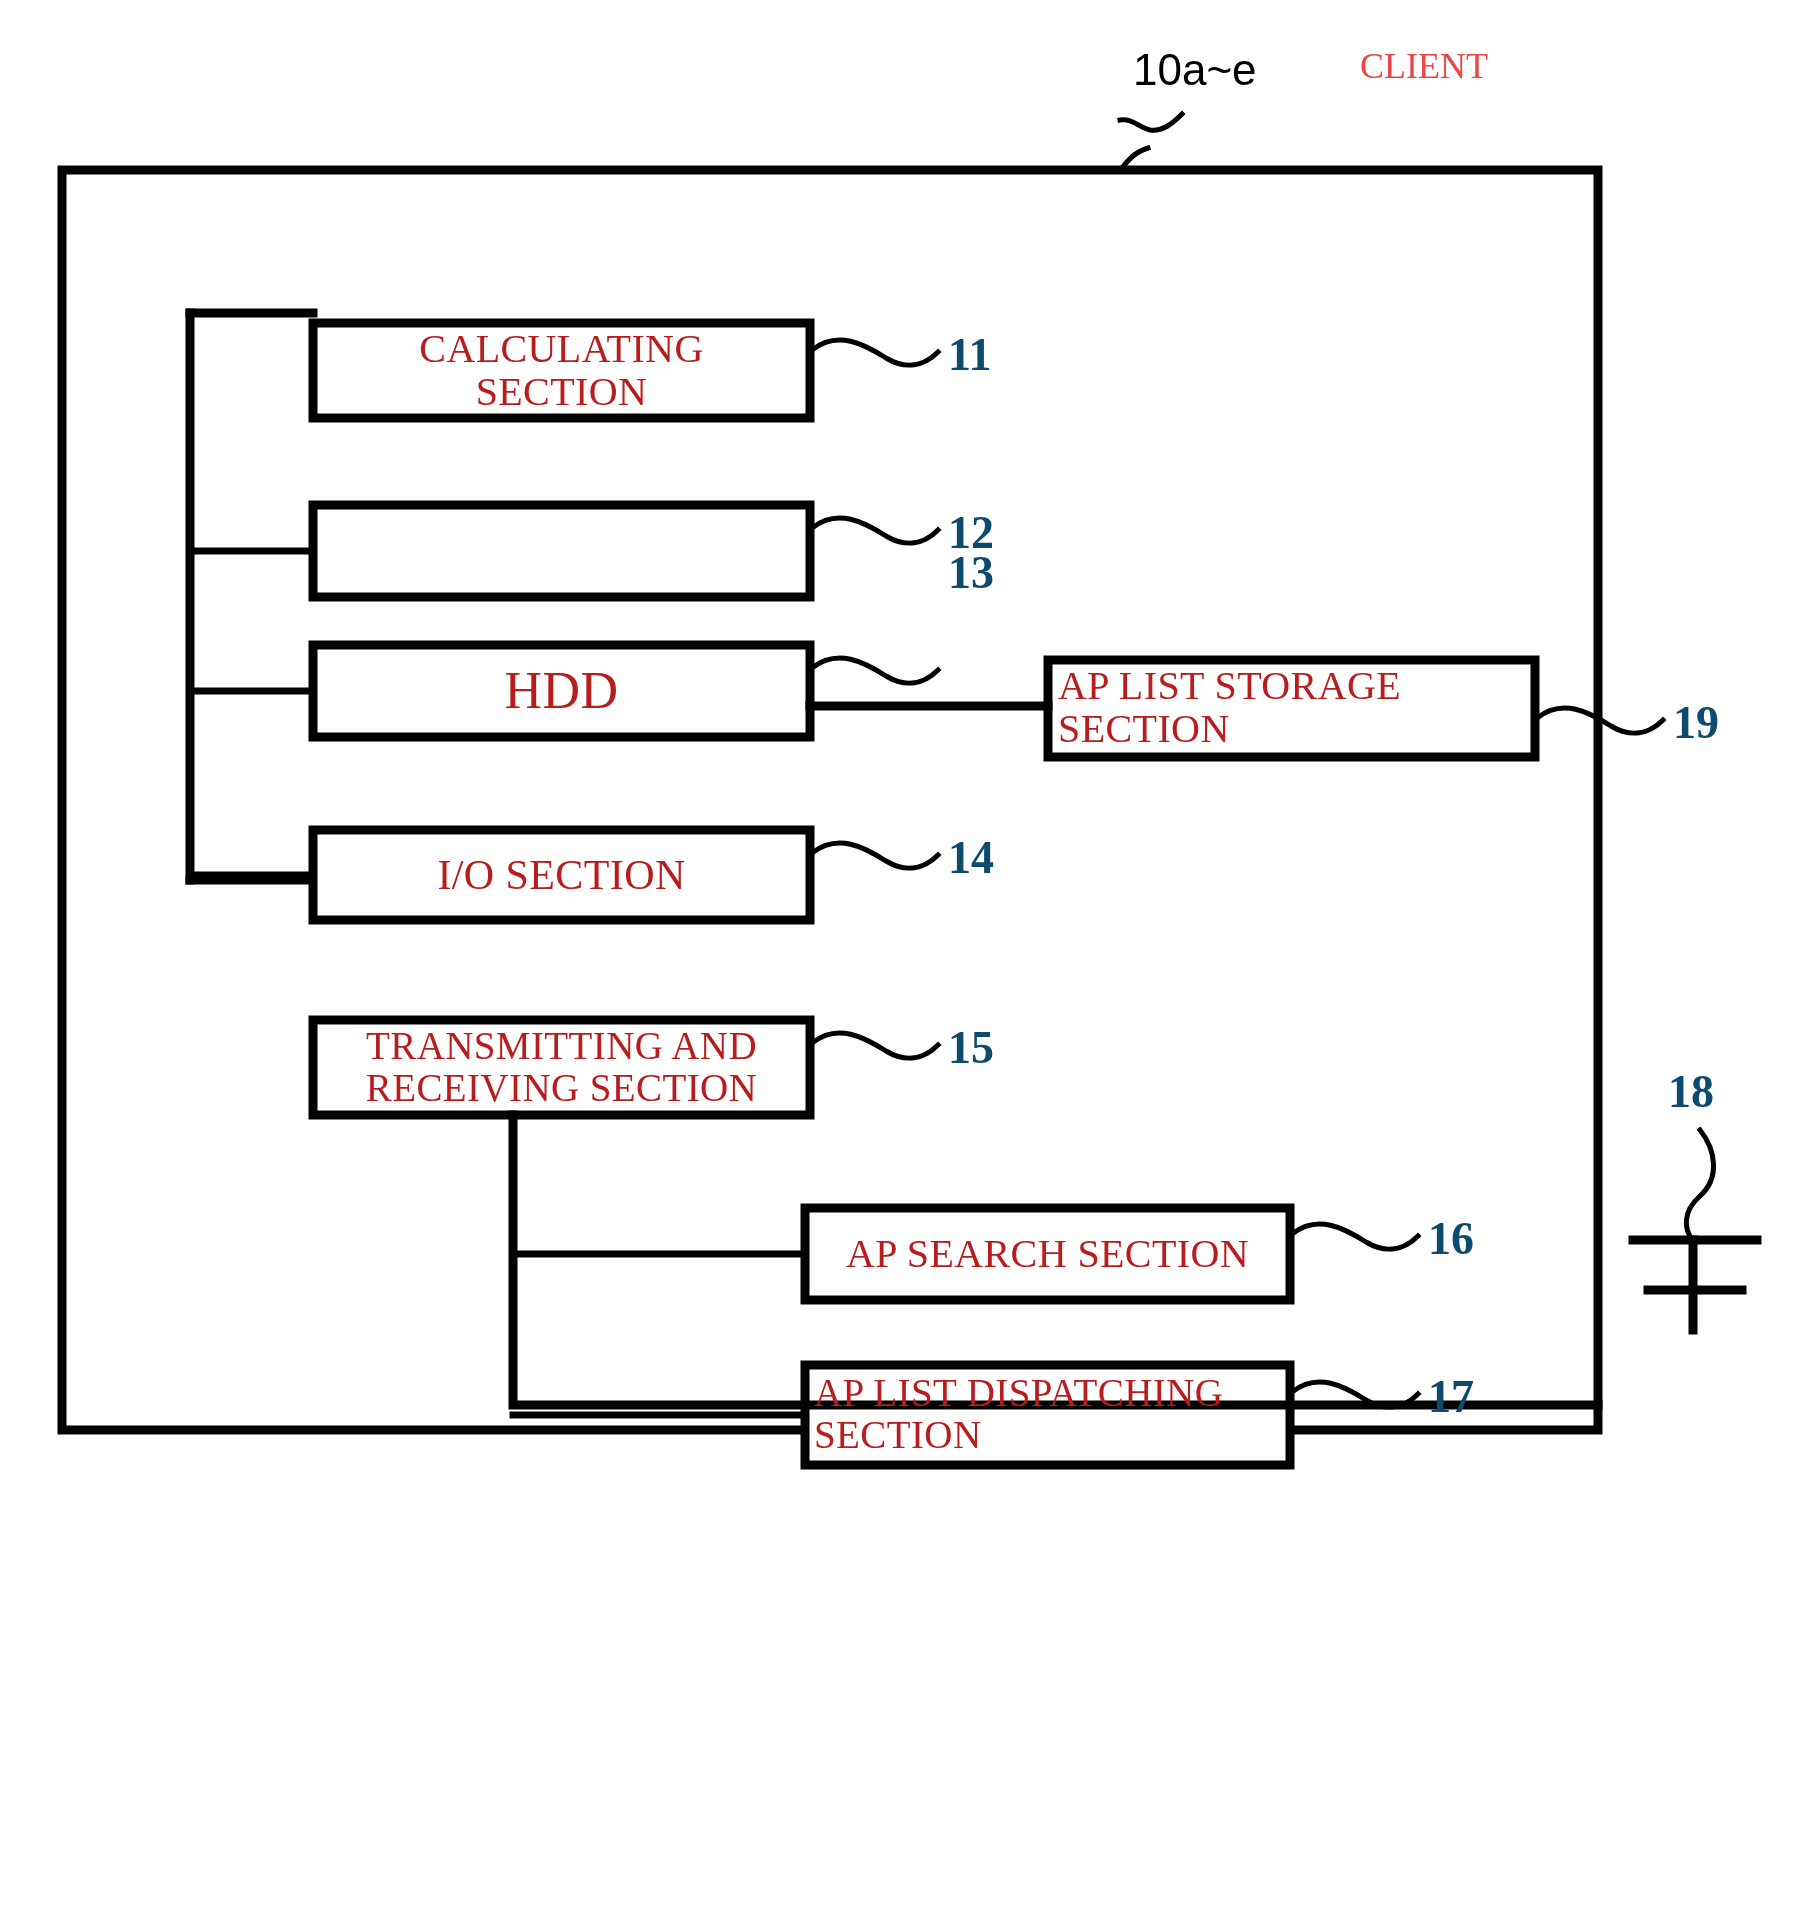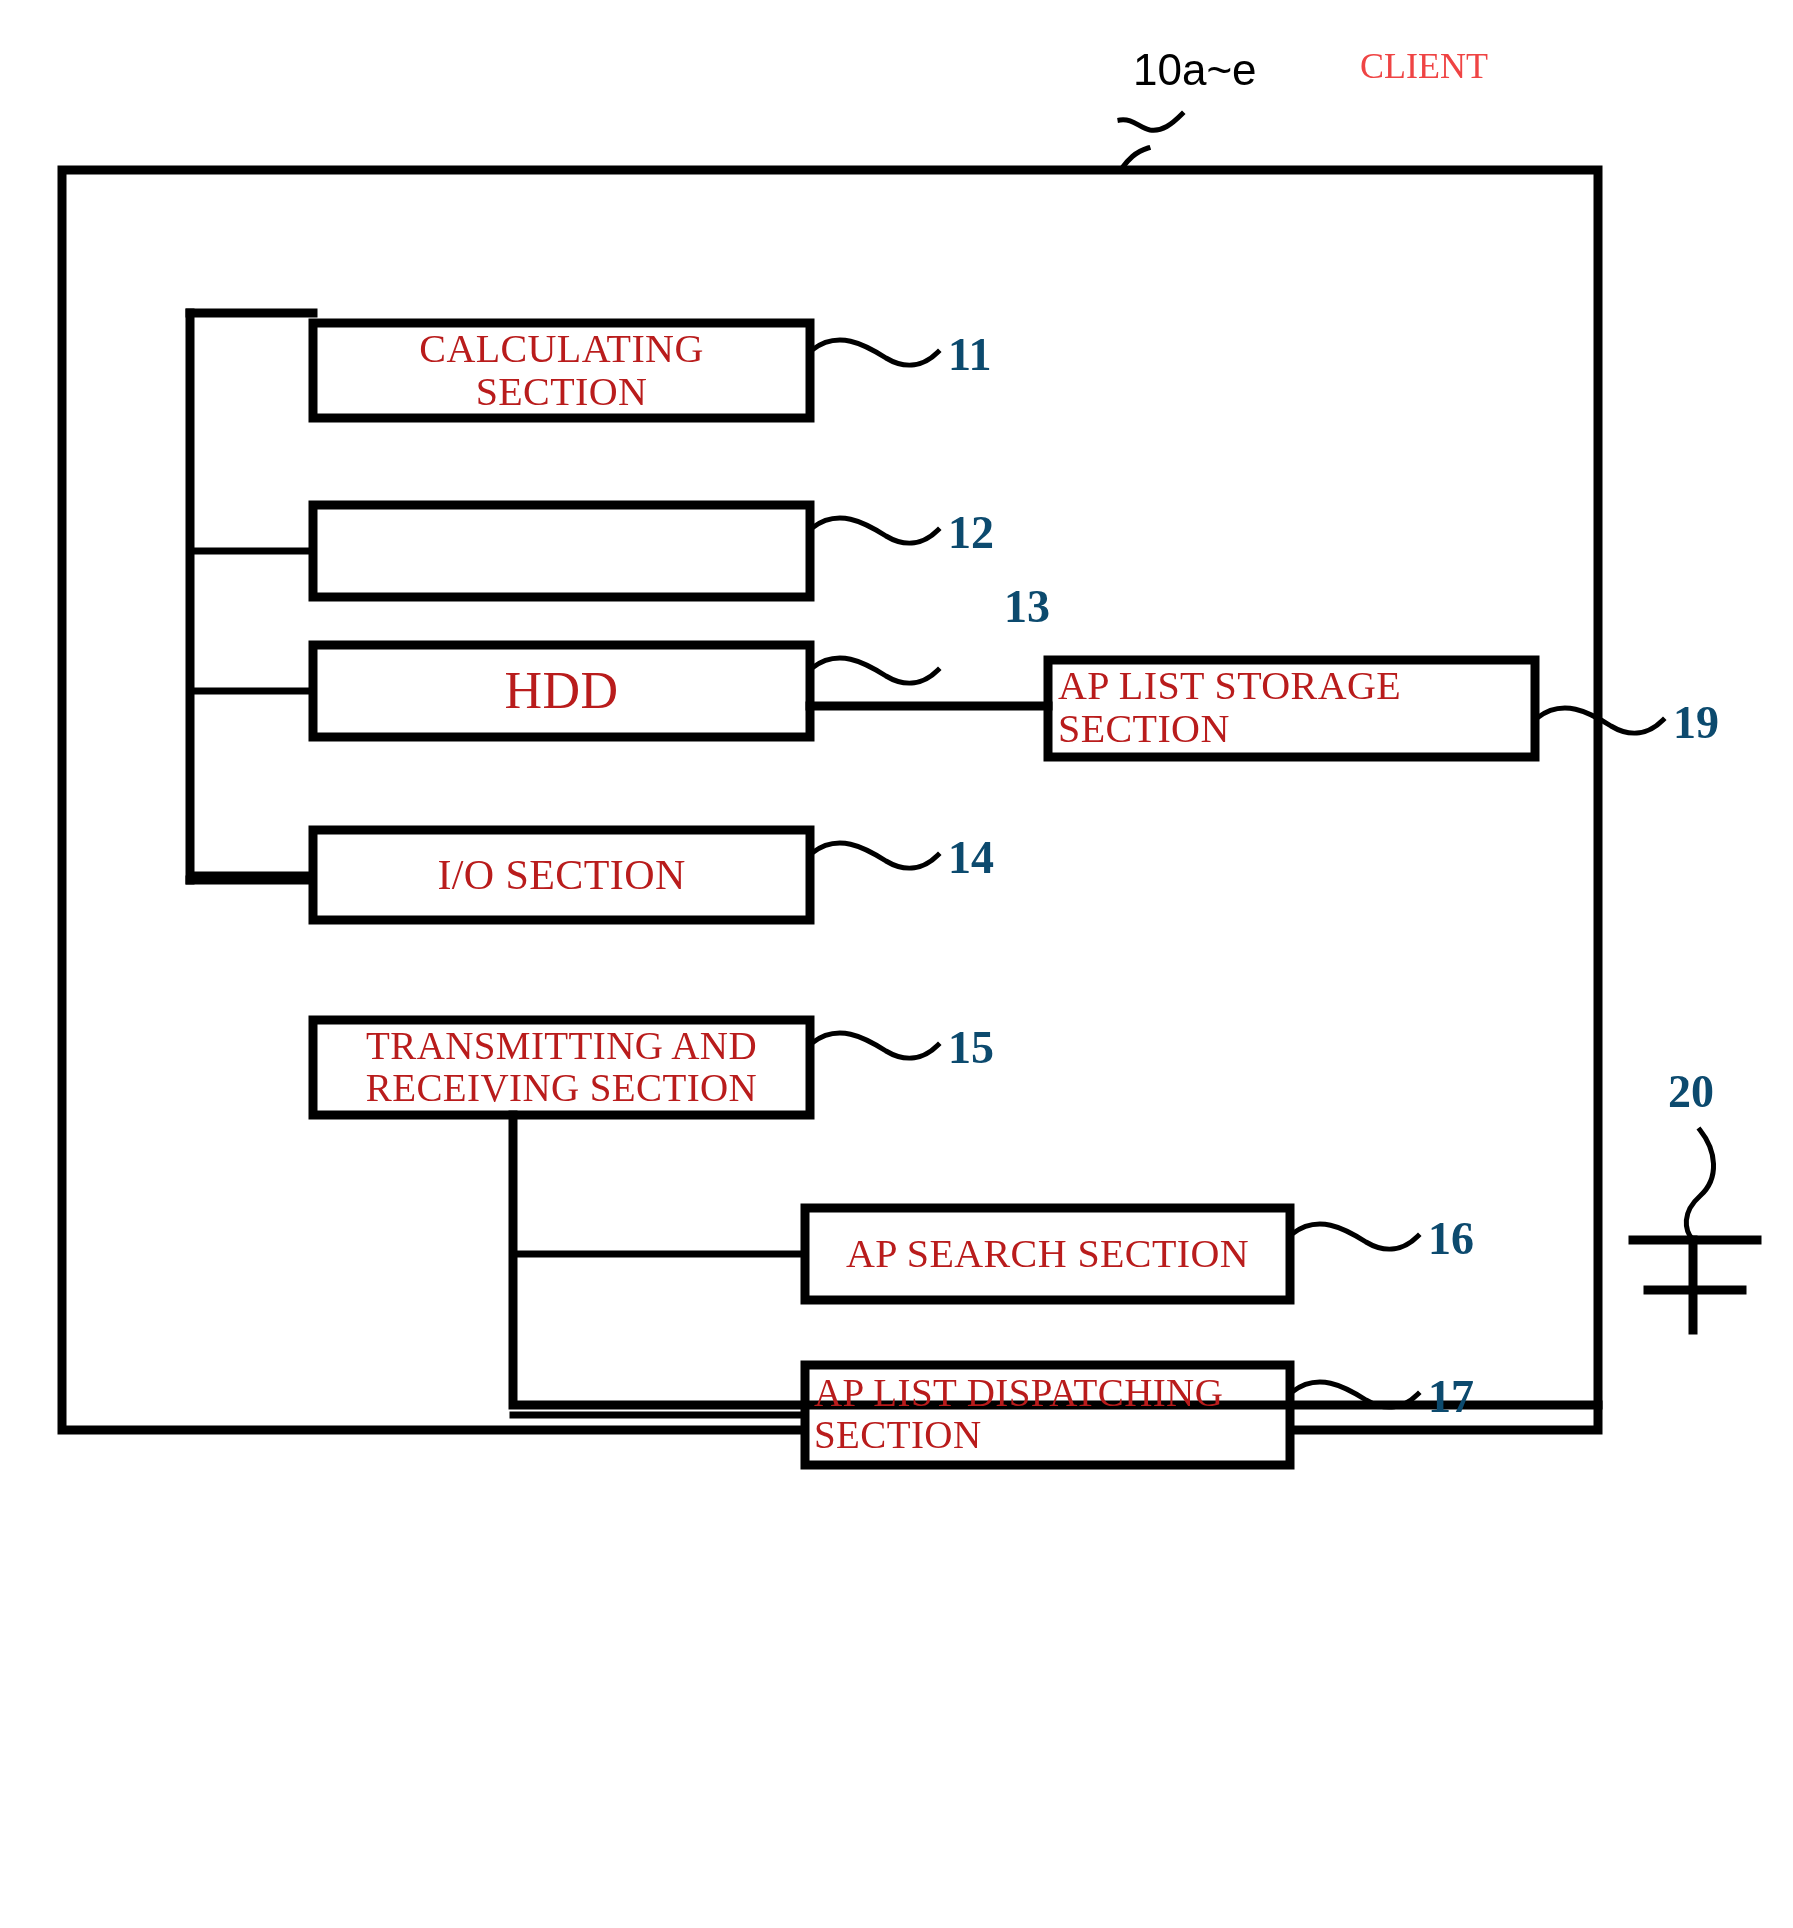--- a/index.html
+++ b/index.html
@@ -161,22 +161,22 @@
   <div class="blk-label center" style="left:812px; top:1208px; width:471px; height:92px; font-size:40px;">AP SEARCH SECTION</div>
 
   <div class="blk-label left" style="left:814px; top:1363px; width:485px; height:102px; font-size:39px;">AP LIST DISPATCHING
 SECTION</div>
 
   <div class="blk-label left" style="left:1058px; top:658px; width:480px; height:99px; font-size:40px;">AP LIST STORAGE
 SECTION</div>
 
   <div class="ref-num" style="left:948px; top:328px;">11</div>
   <div class="ref-num" style="left:948px; top:506px;">12</div>
-  <div class="ref-num" style="left:1004px; top:546px;margin-top:34px;">13</div>
+  <div class="ref-num" style="left:948px; top:546px;">13</div>
   <div class="ref-num" style="left:948px; top:831px;">14</div>
   <div class="ref-num" style="left:948px; top:1021px;">15</div>
   <div class="ref-num" style="left:1428px; top:1212px;">16</div>
   <div class="ref-num" style="left:1428px; top:1370px;">17</div>
   <div class="ref-num" style="left:1673px; top:696px;">19</div>
-  <div class="ref-num" style="left:1668px; top:1065px;">20</div>
+  <div class="ref-num" style="left:1668px; top:1065px;">18</div>
 
 
 </div>
 
 </body></html>

